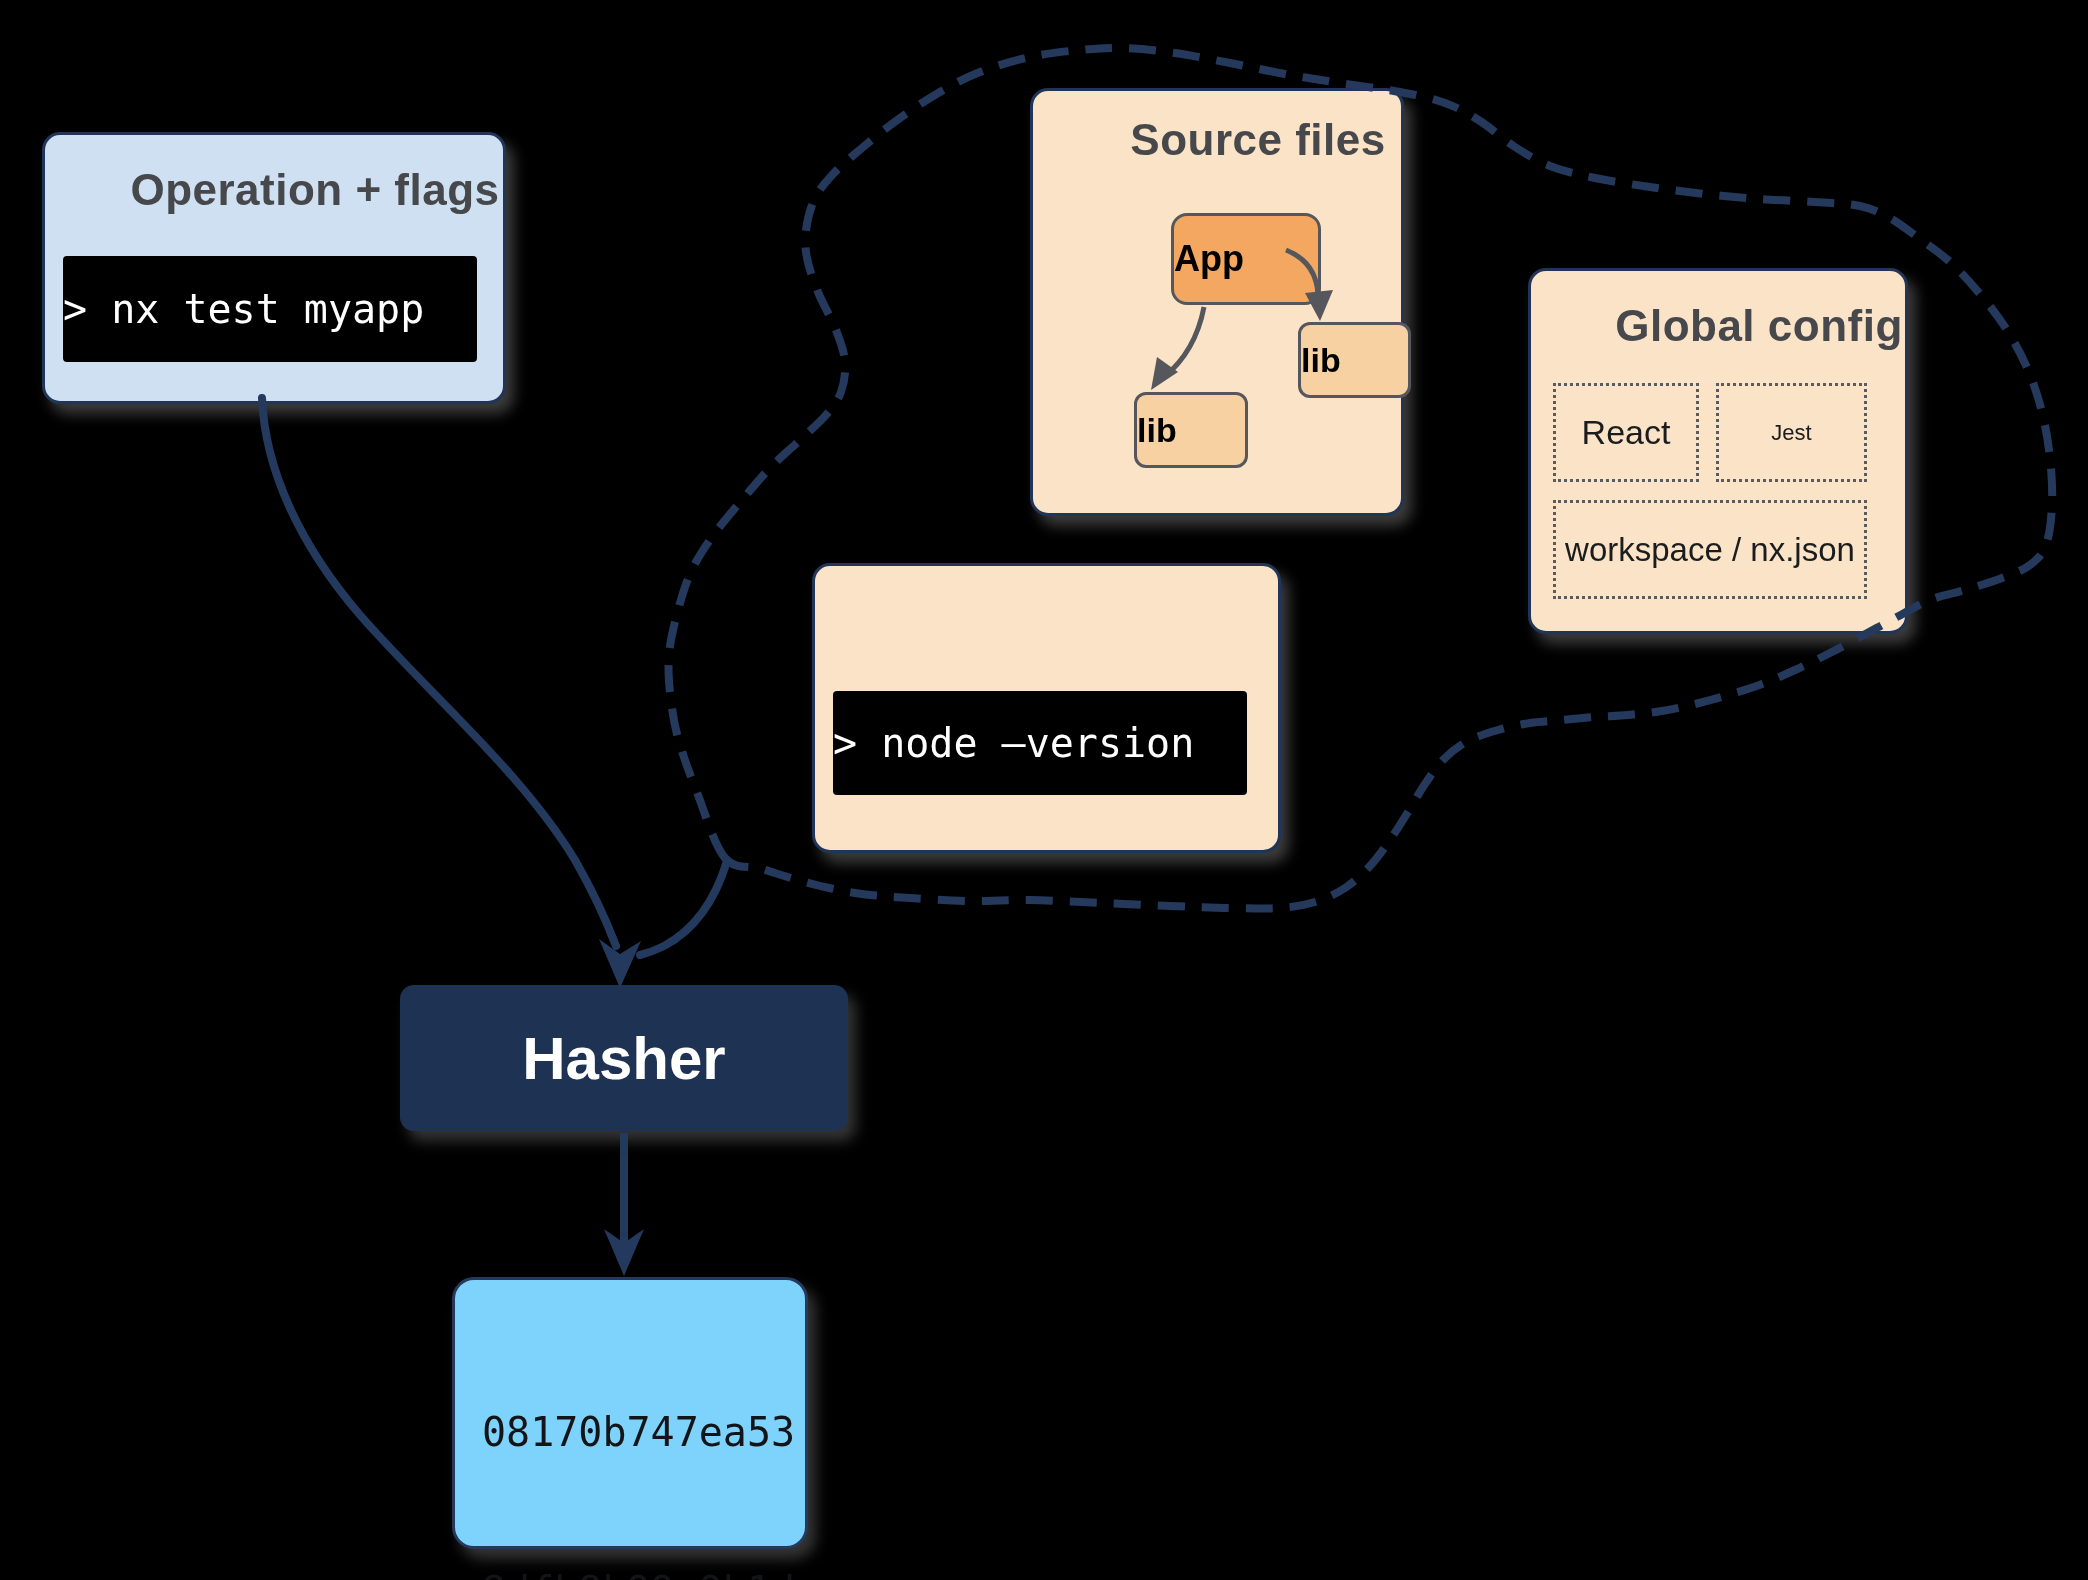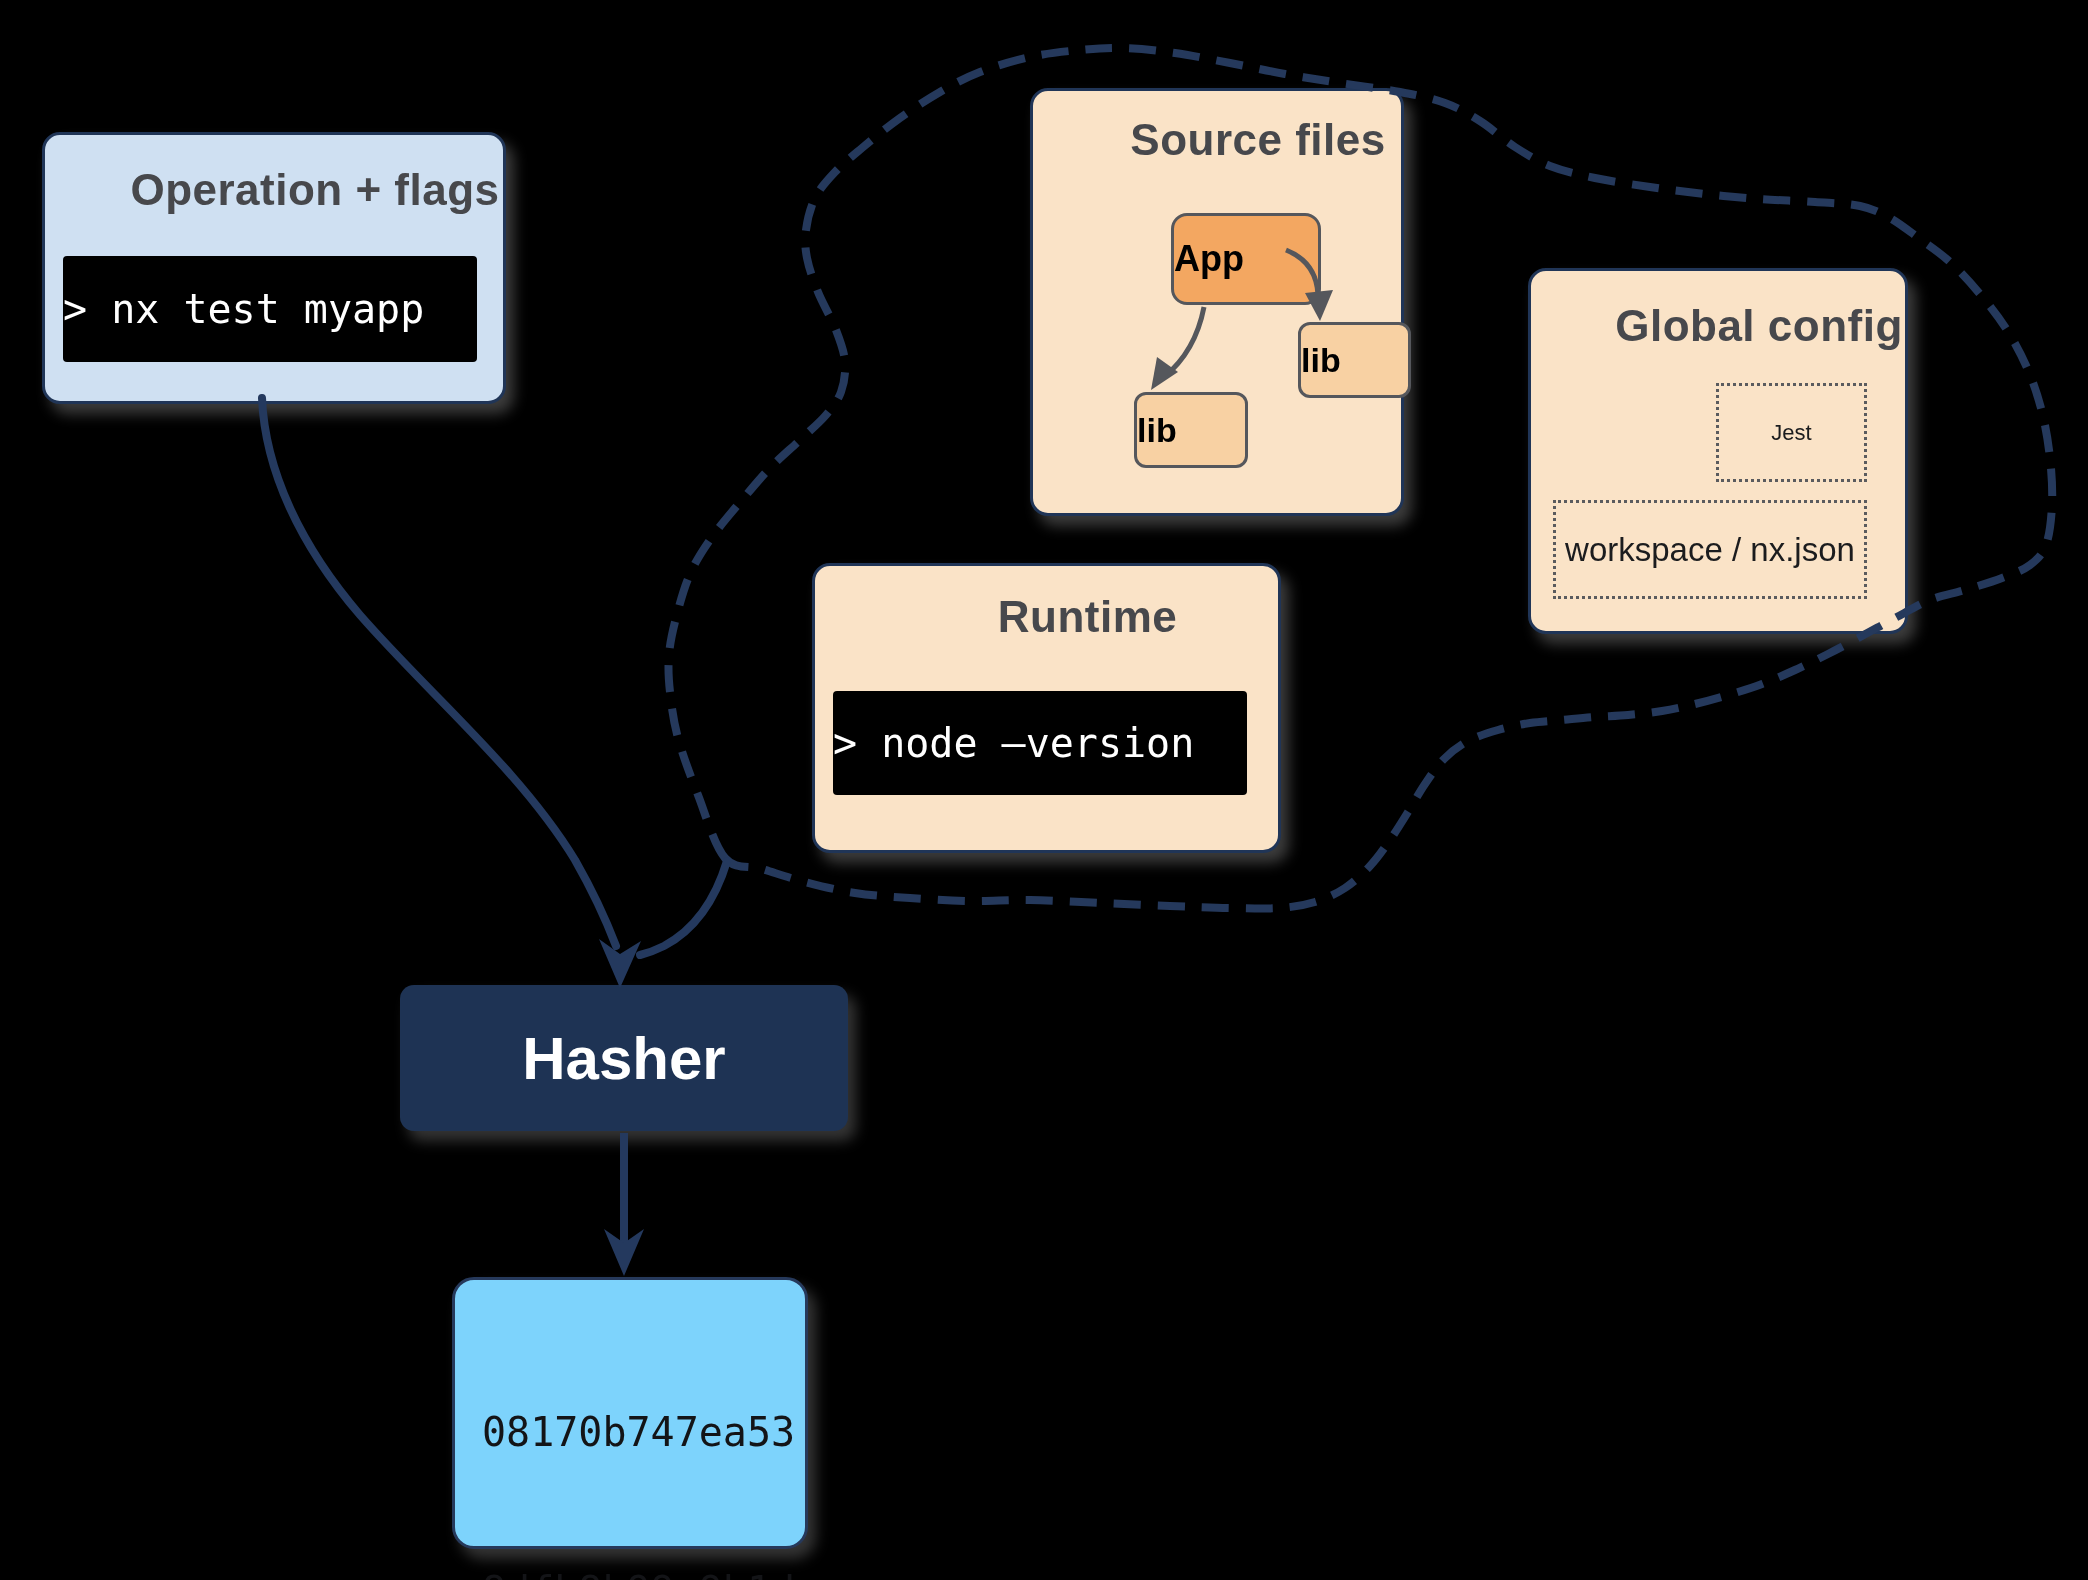--- a/index.html
+++ b/index.html
@@ -64,28 +64,30 @@
     </div>
     <div class="gnode" style="left:229px;top:231px;width:113px;height:76px;background:#F8D1A3;border-radius:12px;font-size:34px;">
       <span>lib</span>
     </div>
     <div class="gnode" style="left:65px;top:301px;width:114px;height:76px;background:#F8D1A3;border-radius:12px;font-size:34px;">
       <span>lib</span>
     </div>
   </div>
 
   <div class="card peach" id="runtime-box" style="left:812px;top:563px;width:463px;height:284px;">
-    <div class="box-title" style="top:26px;">Runtime</div>
     <div class="terminal" style="left:18px;top:125px;width:414px;height:104px;">
       <span>&gt; node –version</span>
     </div>
   </div>
 
   <div class="card peach" id="global-box" style="left:1528px;top:268px;width:374px;height:360px;">
     <div class="box-title" style="top:30px;">Global config</div>
+    <div class="dotted" style="left:22px;top:112px;width:146px;height:99px;font-size:34px;">
+      <span>React</span>
+    </div>
     <div class="dotted" style="left:185px;top:112px;width:151px;height:99px;font-size:22px;">
       <span>Jest</span>
     </div>
     <div class="dotted" style="left:22px;top:229px;width:314px;height:99px;font-size:33px;">
       <span>workspace / nx.json</span>
     </div>
   </div>
 
   <div id="hasher-box">
     <span>Hasher</span>

